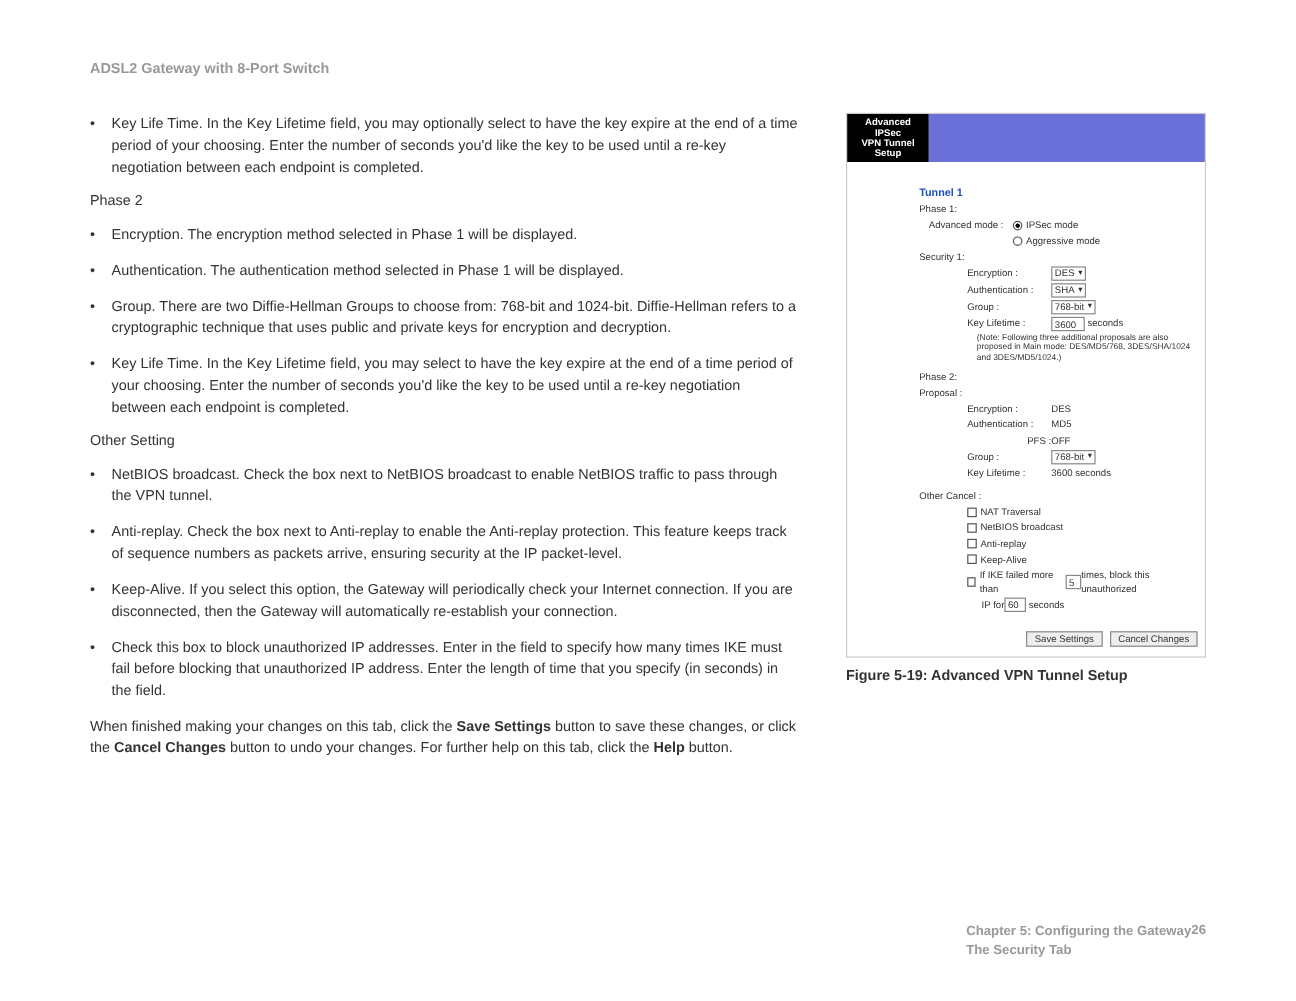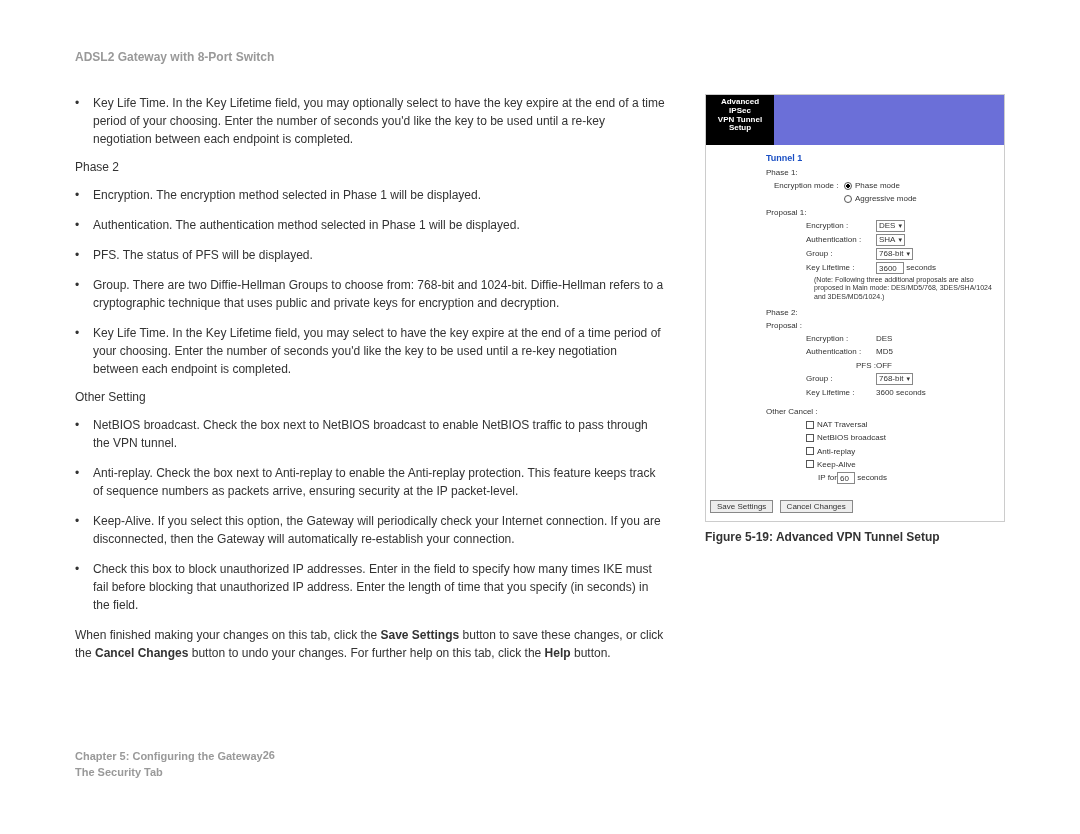--- a/index.html
+++ b/index.html
@@ -16,60 +16,59 @@
   .header-title { font-size: 12px; font-weight: bold; color: #999; margin-bottom: 30px; }
   .main { display: flex; gap: 40px; }
   .left-col { flex: 0 0 590px; }
   .right-col { flex: 0 0 300px; }
   .bullet-list { list-style: none; padding-left: 18px; }
   .bullet-list li { position: relative; margin-bottom: 12px; line-height: 1.5; }
   .bullet-list li::before { content: "•"; position: absolute; left: -18px; }
   .section-label { margin: 12px 0 12px 0; }
   .closing { margin-top: 12px; line-height: 1.5; }
   strong { font-weight: bold; }
-  .footer { position: absolute; bottom: 54px; left: 75px; right: 75px; display: flex; justify-content: flex-start; font-size: 11px; font-weight: bold; color: #999; }
+  .footer { position: absolute; bottom: 34px; left: 75px; right: 75px; display: flex; justify-content: flex-end; font-size: 11px; font-weight: bold; color: #999; }
   .footer-left { line-height: 1.4; }
   .figure-caption { font-size: 12px; font-weight: bold; margin-top: 8px; }
   
   .figure-box { width: 300px; border: 1px solid #ccc; font-size: 8px; }
-  .fig-top { display: flex; height: 50px; }
+  .fig-top { display: flex; height: 40px; }
   .fig-top-left { background: #000; color: #fff; font-weight: bold; text-align: center; padding: 3px 4px; line-height: 1.1; width: 68px; font-size: 8px; }
   .fig-top-right { flex: 1; background: #6b6fd8; }
-  .fig-body { padding: 8px 8px 8px 8px; }
+  .fig-body { padding: 8px 8px 8px 8px; margin-top: 12px; }
   .fig-h { color: #1a4fc4; font-weight: bold; font-size: 9px; margin-bottom: 4px; }
   .fig-row { display: flex; align-items: center; margin: 2px 0 2px 8px; line-height: 1.4; }
   .fig-lbl { width: 70px; }
   .fig-select { border: 1px solid #888; padding: 0 2px; font-size: 8px; height: 12px; display: inline-flex; align-items: center; gap: 3px; }
   .fig-select::after { content: "▾"; font-size: 7px; }
   .fig-input { border: 1px solid #888; padding: 0 2px; font-size: 8px; height: 12px; width: 28px; display: inline-block; }
   .fig-radio, .fig-check { display: inline-block; width: 8px; height: 8px; border: 1px solid #555; border-radius: 50%; margin-right: 3px; vertical-align: middle; }
   .fig-radio.checked { background: radial-gradient(#000 40%, #fff 45%); }
   .fig-check { border-radius: 0; }
   .fig-note { font-size: 7px; margin: 2px 0 4px 48px; line-height: 1.2; }
-  .fig-buttons { text-align: left; padding: 6px 6px 8px 0; }
+  .fig-buttons { text-align: right; padding: 6px 6px 8px 0; }
   .fig-btn { border: 1px solid #888; background: #eee; font-size: 8px; padding: 1px 6px; margin-left: 4px; display: inline-block; }
 </style>
 </head>
 <body>
 
 <div class="header-title">ADSL2 Gateway with 8-Port Switch</div>
 
 <div class="main">
   <div class="left-col">
 
     <ul class="bullet-list">
       <li>Key Life Time. In the Key Lifetime field, you may optionally select to have the key expire at the end of a time period of your choosing.  Enter the number of seconds you'd like the key to be used until a re-key negotiation between each endpoint is completed.</li>
     </ul>
 
     <div class="section-label">Phase 2</div>
 
     <ul class="bullet-list">
       <li>Encryption. The encryption method selected in Phase 1 will be displayed.</li>
       <li>Authentication. The authentication method selected in Phase 1 will be displayed.</li>
-      <li>PFS. The status of PFS will be displayed.</li>
       <li>Group. There are two Diffie-Hellman Groups to choose from: 768-bit and 1024-bit. Diffie-Hellman refers to a cryptographic technique that uses public and private keys for encryption and decryption.</li>
       <li>Key Life Time. In the Key Lifetime field, you may select to have the key expire at the end of a time period of your choosing.  Enter the number of seconds you'd like the key to be used until a re-key negotiation between each endpoint is completed.</li>
     </ul>
 
     <div class="section-label">Other Setting</div>
 
     <ul class="bullet-list">
       <li>NetBIOS broadcast. Check the box next to NetBIOS broadcast to enable NetBIOS traffic to pass through the VPN tunnel.</li>
       <li>Anti-replay. Check the box next to Anti-replay to enable the Anti-replay protection. This feature keeps track of sequence numbers as packets arrive, ensuring security at the IP packet-level.</li>
       <li>Keep-Alive. If you select this option, the Gateway will periodically check your Internet connection. If you are disconnected, then the Gateway will automatically re-establish your connection.</li>
@@ -91,31 +90,31 @@
           <div>Setup</div>
         </div>
         <div class="fig-top-right"></div>
       </div>
       <div class="fig-body" style="padding-left:60px;">
         <div class="fig-h">Tunnel 1</div>
         <div class="fig-row" style="margin-left:0;">
             <span>Phase 1:</span>
           </div>
         <div class="fig-row">
-            <span class="fig-lbl">Encryption mode :</span>
+            <span class="fig-lbl">Advanced mode :</span>
           <span class="fig-radio checked"></span>
-            <span>Phase mode</span>
+            <span>IPSec mode</span>
           </div>
         <div class="fig-row">
             <span class="fig-lbl"></span>
           <span class="fig-radio"></span>
             <span>Aggressive mode</span>
           </div>
         <div class="fig-row" style="margin-left:0;">
-            <span>Proposal 1:</span>
+            <span>Security 1:</span>
           </div>
         <div class="fig-row" style="margin-left:40px;">
             <span class="fig-lbl">Encryption :</span>
             <span class="fig-select">DES</span>
           </div>
         <div class="fig-row" style="margin-left:40px;">
             <span class="fig-lbl">Authentication :</span>
             <span class="fig-select">SHA</span>
           </div>
         <div class="fig-row" style="margin-left:40px;">
@@ -164,20 +163,26 @@
             <span>NetBIOS broadcast</span>
           </div>
         <div class="fig-row" style="margin-left:40px;">
             <span class="fig-check"></span>
             <span>Anti-replay</span>
           </div>
         <div class="fig-row" style="margin-left:40px;align-items:center;">
             <span class="fig-check"></span>
             <span>Keep-Alive</span>
           </div>
+        <div class="fig-row" style="margin-left:40px;">
+            <span class="fig-check"></span>
+            <span>If IKE failed more than </span>
+            <span class="fig-input" style="width:14px;">5</span>
+            <span> times, block this unauthorized</span>
+          </div>
         <div class="fig-row" style="margin-left:52px;"><span>IP for </span><span class="fig-input" style="width:18px;">60</span>&nbsp;<span> seconds</span></div>
       </div>
       <div class="fig-buttons">
         <span class="fig-btn">Save Settings</span>
         <span class="fig-btn">Cancel Changes</span>
       </div>
     </div>
     <div class="figure-caption">Figure 5-19: Advanced VPN Tunnel Setup</div>
   </div>
 </div>

